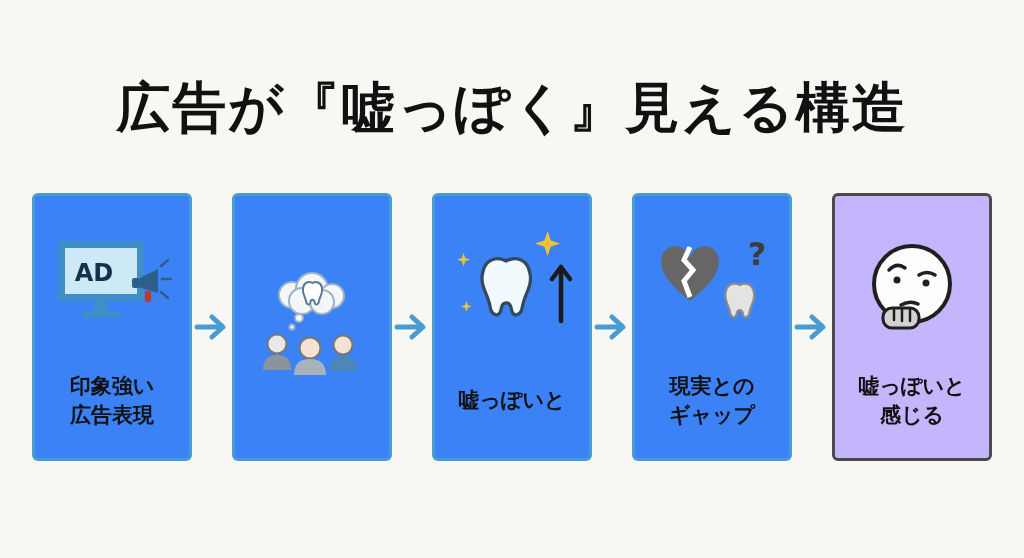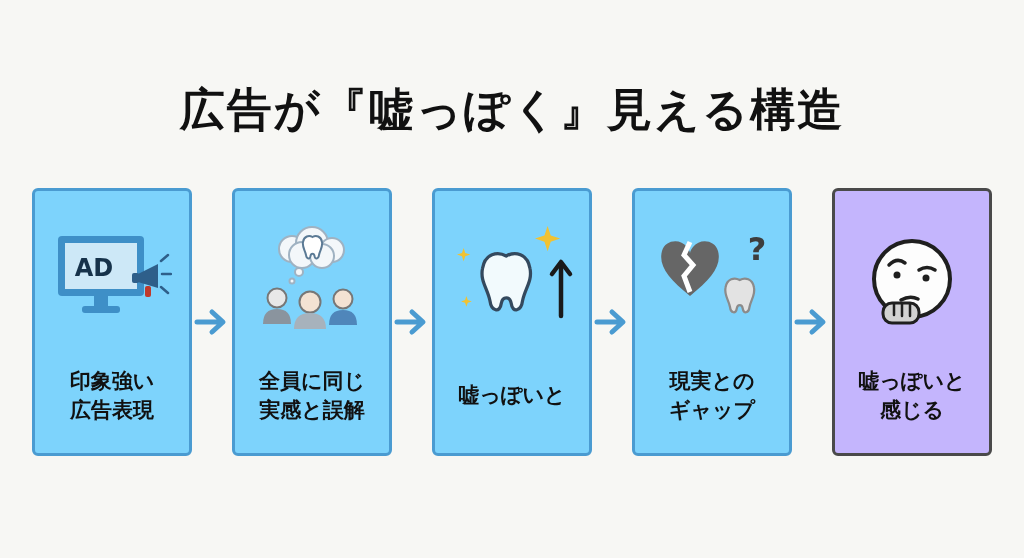--- a/index.html
+++ b/index.html
@@ -12,40 +12,40 @@
     background: #f7f7f4;
     font-family: "DejaVu Sans", "Liberation Sans", sans-serif;
     overflow: hidden;
   }
   .page {
     width: 1024px;
     height: 558px;
     position: relative;
   }
   .title {
-    margin: 8px;
+    margin: 0;
     padding-top: 72px;
     text-align: center;
-    font-size: 45px;
+    font-size: 54px;
     font-weight: bold;
     color: #111111;
     letter-spacing: 2px;
   }
   .flow {
     margin-top: 48px;
     display: flex;
     align-items: center;
     justify-content: center;
     padding: 0 18px;
   }
   .box {
     width: 160px;
     height: 268px;
     box-sizing: border-box;
-    background: #7dd3fc;
+    background: #3b82f6;
     border: 3px solid #4a9bd1;
     border-radius: 6px;
     display: flex;
     flex-direction: column;
     align-items: center;
     padding: 14px 6px 16px 6px;
     flex: 0 0 auto;
   }
   .box.final {
     background: #c4b5fd;
@@ -136,24 +136,20 @@
           </g>
           <g>
             <circle cx="63" cy="78" r="10.5" fill="#f3e2d3" stroke="#777777" stroke-width="2"></circle>
             <path d="M47 105 Q47 89 63 89 Q79 89 79 105 Z" fill="#a7b2bc"></path>
           </g>
           <g>
             <circle cx="96" cy="75" r="9.5" fill="#f3e2d3" stroke="#777777" stroke-width="2"></circle>
             <path d="M82 101 Q82 86 96 86 Q110 86 110 101 Z" fill="#4f86ba"></path>
           </g>
         </svg>
-      </div>
-      <div class="label-area">
-        <div class="label">全員に同じ
-実感と誤解</div>
       </div>
     </div>
 
     <div class="arrow">
       <svg width="36" height="32" viewBox="0 0 36 32">
         <path d="M3 16 H26 M18 6 L29 16 L18 26" stroke="#4a9bd1" stroke-width="5" fill="none" stroke-linecap="round" stroke-linejoin="round"></path>
       </svg>
     </div>
 
     <div class="box">

